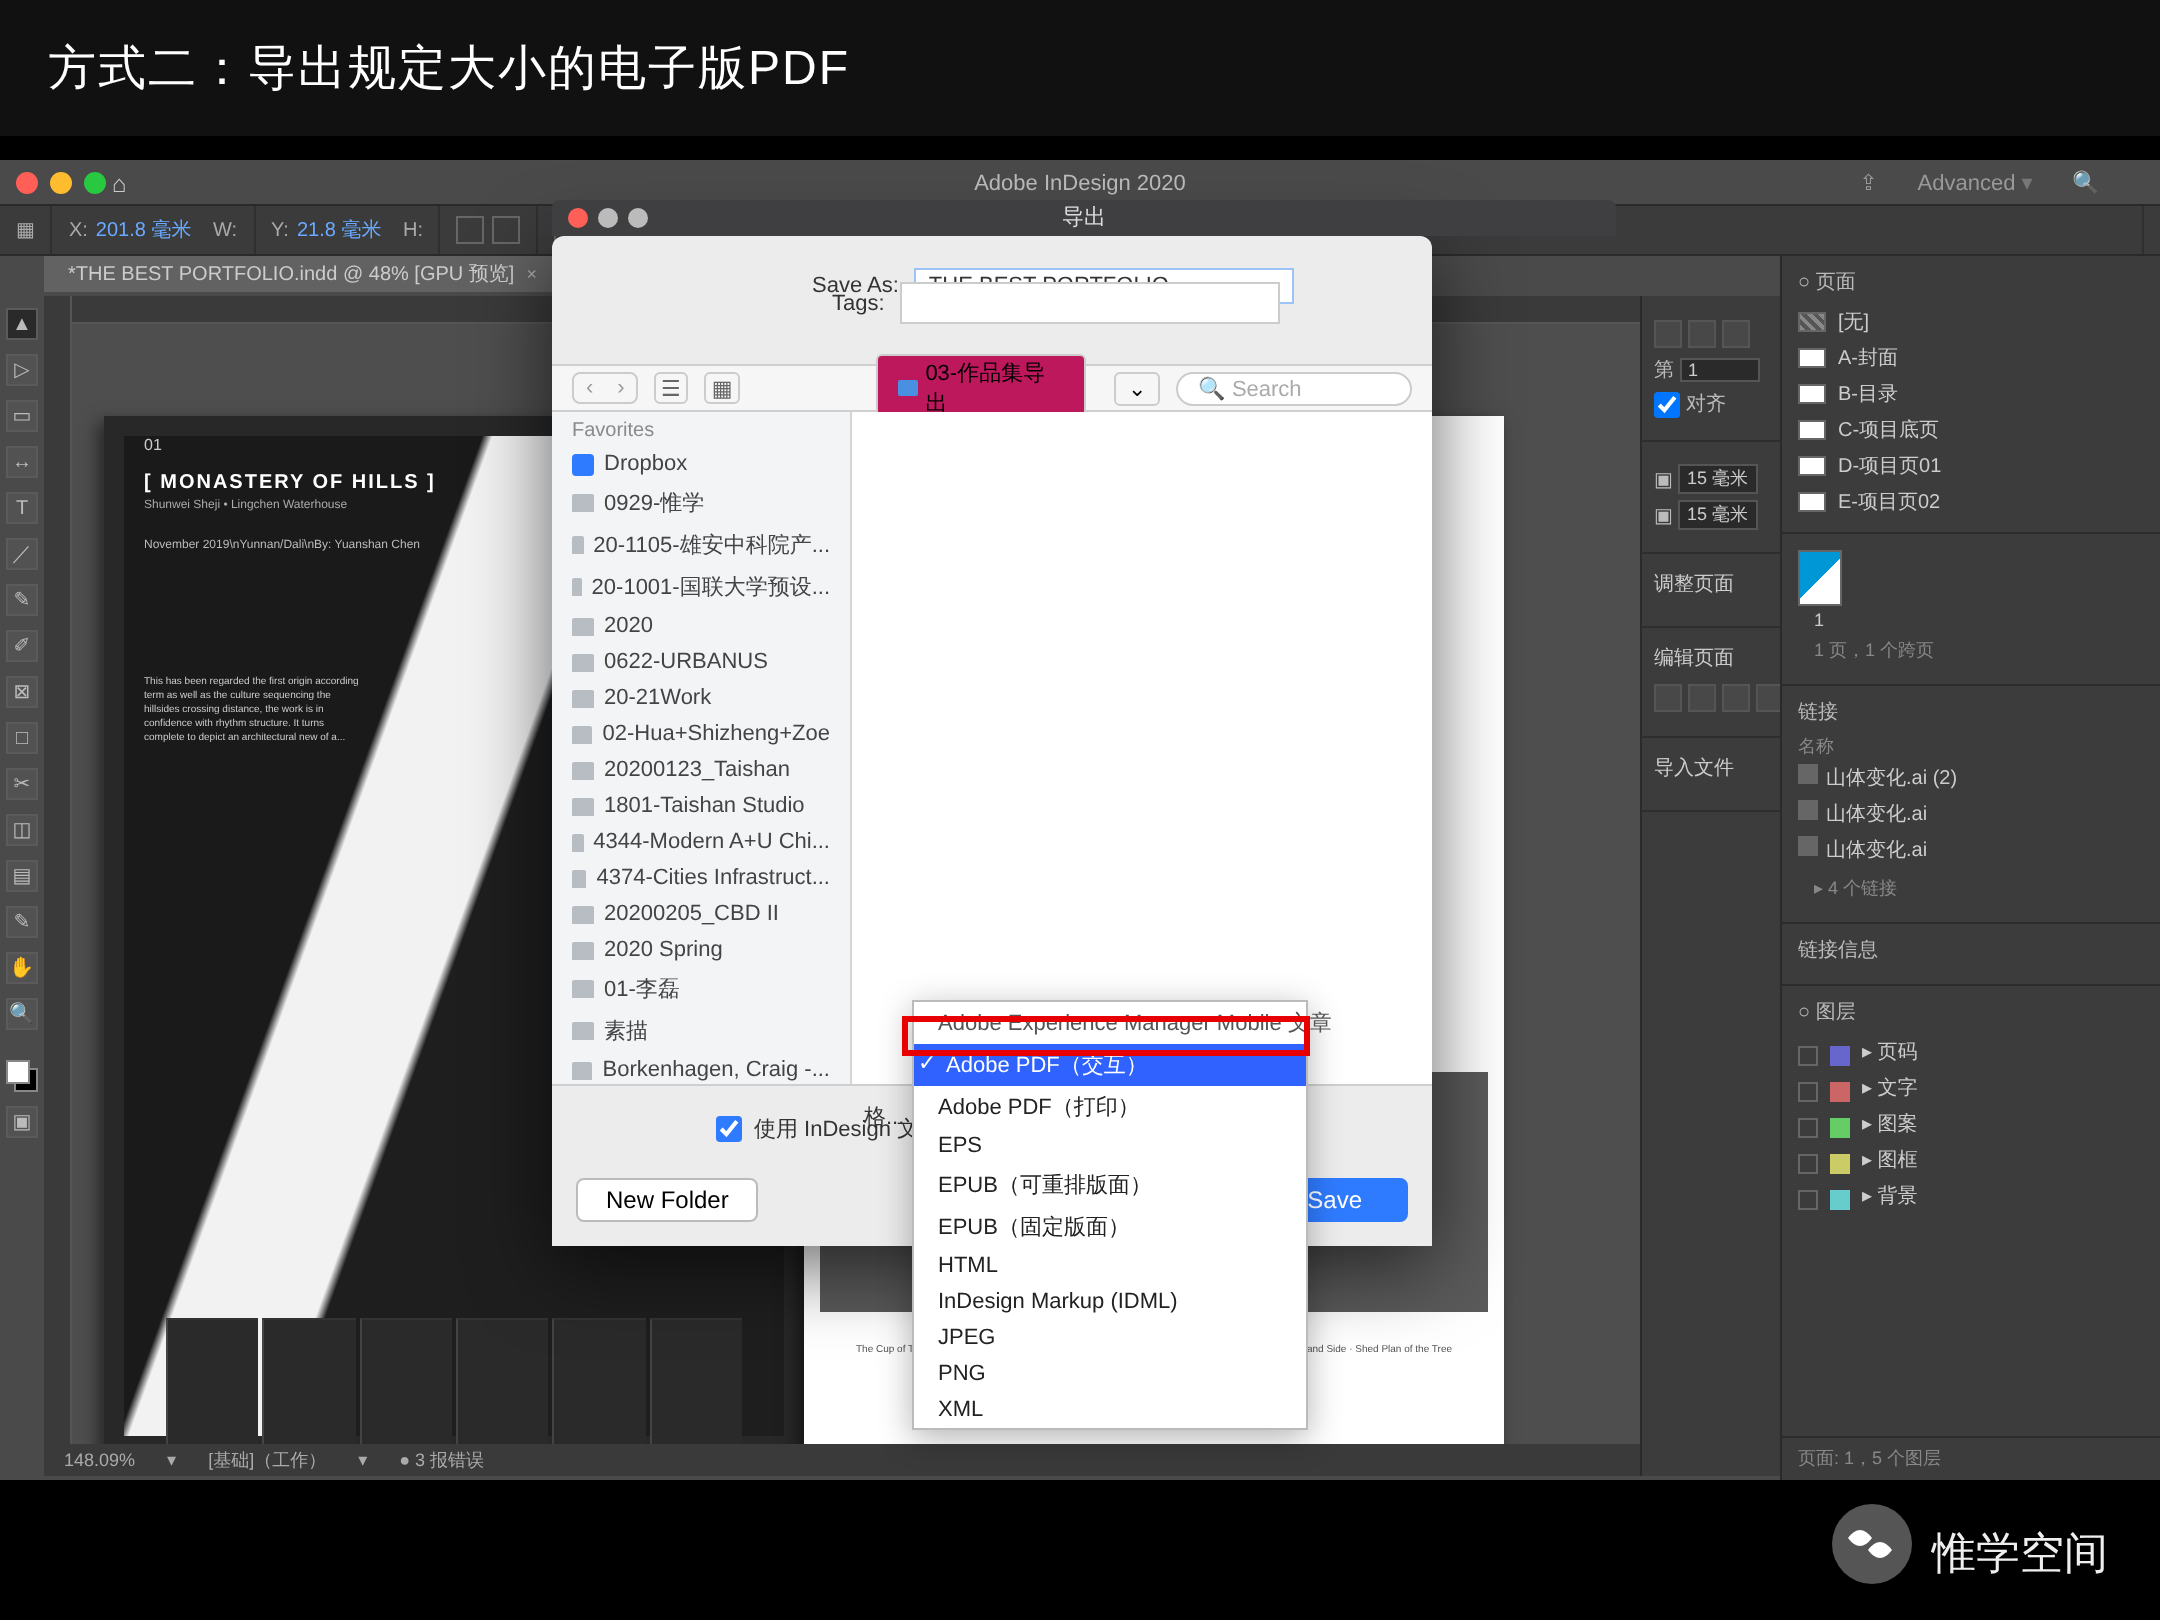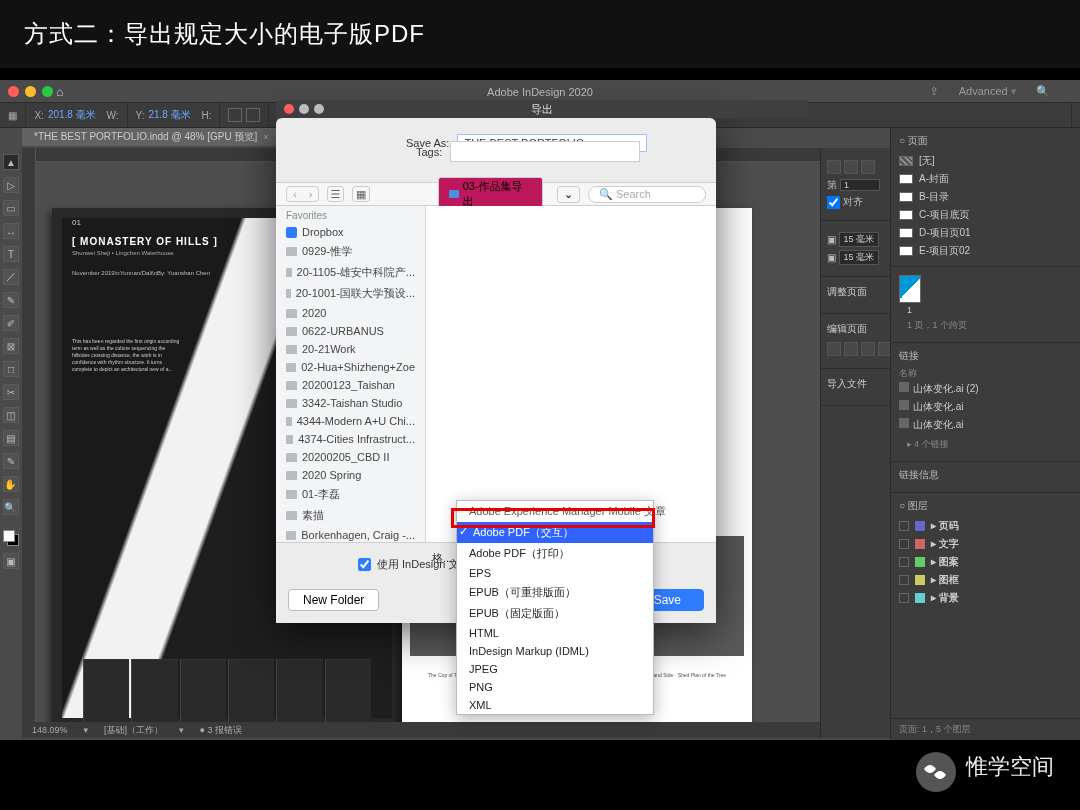--- a/index.html
+++ b/index.html
@@ -64,21 +64,21 @@
 
   
   .right-dock { position:absolute; top:48px; right:0; width:190px; bottom:0; background:#3c3c3c; border-left:1px solid #2a2a2a; color:#ccc; font-size:10px; display:flex; flex-direction:column;}
   .dock-section { border-bottom:1px solid #2c2c2c; padding:6px 8px;}
   .dock-htitle { font-size:10px; color:#bbb; margin-bottom:4px; display:flex; align-items:center; gap:4px;}
   .swatch-row { display:flex; align-items:center; gap:6px; padding:2px 0;}
   .swatch-row .sw{ width:14px; height:10px; border:1px solid #666;}
   .page-thumb { width:22px;height:28px;background:linear-gradient(135deg,#0097d6 50%,#fff 50%);border:1px solid #666;margin:2px 0;}
   .link-list .lrow{display:flex;gap:4px;padding:2px 0;}
   .link-list .licon{width:10px;height:10px;background:#666;}
-  .layers .lrow{display:flex;align-items:center;gap:6px;padding:2px 0;font-weight:bold;}
+  .layers .lrow{display:flex;align-items:flex-end;gap:6px;padding:2px 0;}
   .layers .eye{width:10px;height:10px;border:1px solid #666;}
   .layers .box{width:10px;height:10px;background:#d33;}
   .dock-foot{font-size:9px;color:#888;padding:4px 8px;}
 
   
   .modal { position:absolute; top:38px; left:276px; width:440px; height:505px; background:#ececec; border-radius:6px; box-shadow:0 10px 40px rgba(0,0,0,.6);padding-left:36px; }
   .modal-title { position:absolute; top:-18px; left:0; width:532px; height:18px; background:#3f3f41; color:#ddd; font-size:11px; text-align:center; line-height:18px; border-radius:4px 4px 0 0;}
   .mtl { position:absolute; top:4px; left:8px; display:flex; gap:5px;}
   .mtl span{width:10px;height:10px;border-radius:50%;}
   .m-saveas{position:absolute;top:16px;left:130px;display:flex;align-items:center;gap:8px;font-size:11px;color:#333;}
@@ -111,21 +111,21 @@
   
   .fmt-list{position:absolute;top:420px;left:456px;width:198px;background:#fff;border:1px solid #bbb;box-shadow:0 4px 16px rgba(0,0,0,.3);font-size:11px;color:#222;z-index:50;}
   .fmt-list .fmt{padding:3px 12px;white-space:nowrap;}
   .fmt-list .fmt.ghost{color:#555;}
   .fmt-list .fmt.sel{background:#2f62ff;color:#fff;position:relative;}
   .fmt-list .fmt.sel::before{content:"✓";position:absolute;left:2px;}
   .fmt-list .fmt.sel{padding-left:16px;}
   .fmt-highlight{position:absolute;top:428px;left:451px;width:204px;height:20px;border:3px solid #e80000;z-index:51;pointer-events:none;}
 
   
-  .watermark{position:absolute;bottom:18px;right:26px;display:flex;align-items:flex-start;gap:10px;color:#eee;font-size:22px;}
+  .watermark{position:absolute;bottom:18px;right:26px;display:flex;align-items:flex-end;gap:10px;color:#eee;font-size:22px;}
   .wm-logo{width:40px;height:40px;border-radius:50%;background:#555;display:flex;align-items:center;justify-content:center;position:relative;}
   .wm-logo::before,.wm-logo::after{content:"";width:12px;height:12px;background:#fff;position:absolute;border-radius:2px;}
   .wm-logo::before{left:8px;top:11px;clip-path:path("M0 6 Q6 -2 12 6 Q6 14 0 6");}
   .wm-logo::after{left:18px;top:17px;clip-path:path("M0 6 Q6 -2 12 6 Q6 14 0 6");}
 </style>
 </head>
 <body>
 
 <div class="title-banner">方式二：导出规定大小的电子版PDF</div>
 
@@ -454,21 +454,21 @@
             <div class="srow ">
               <span class="fic"></span>
               <span>02-Hua+Shizheng+Zoe</span>
             </div>
             <div class="srow ">
               <span class="fic"></span>
               <span>20200123_Taishan</span>
             </div>
             <div class="srow ">
               <span class="fic"></span>
-              <span>3342-Taishan Studio</span>
+              <span>1801-Taishan Studio</span>
             </div>
             <div class="srow ">
               <span class="fic"></span>
               <span>4344-Modern A+U Chi...</span>
             </div>
             <div class="srow ">
               <span class="fic"></span>
               <span>4374-Cities Infrastruct...</span>
             </div>
             <div class="srow ">

